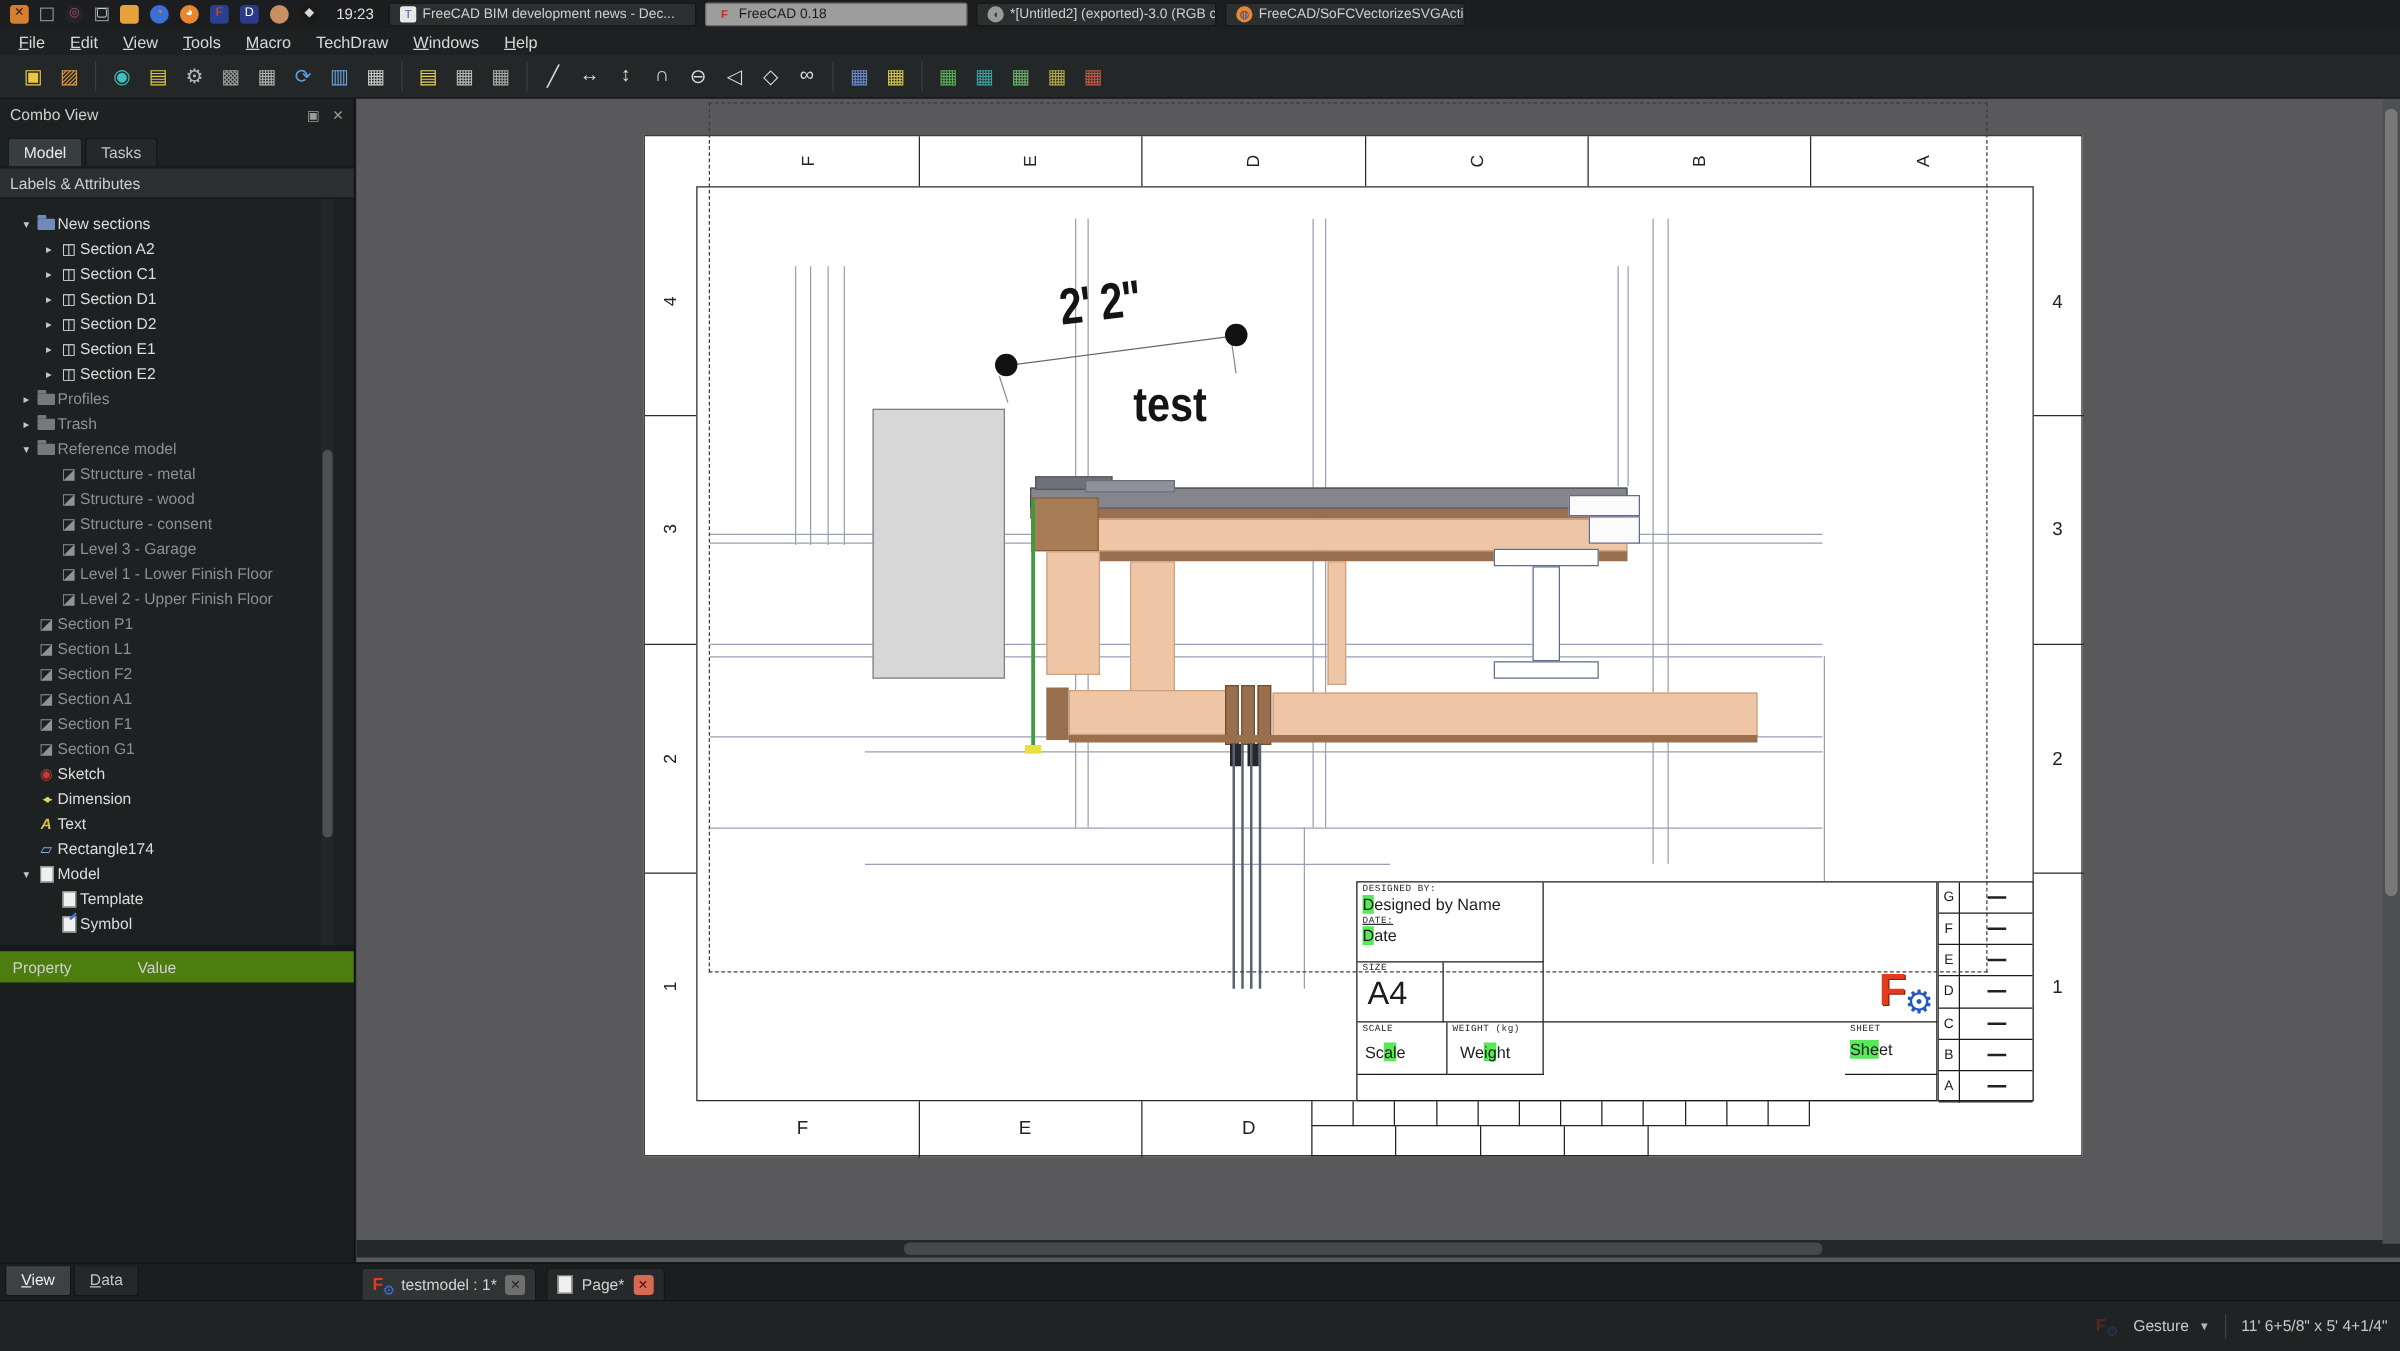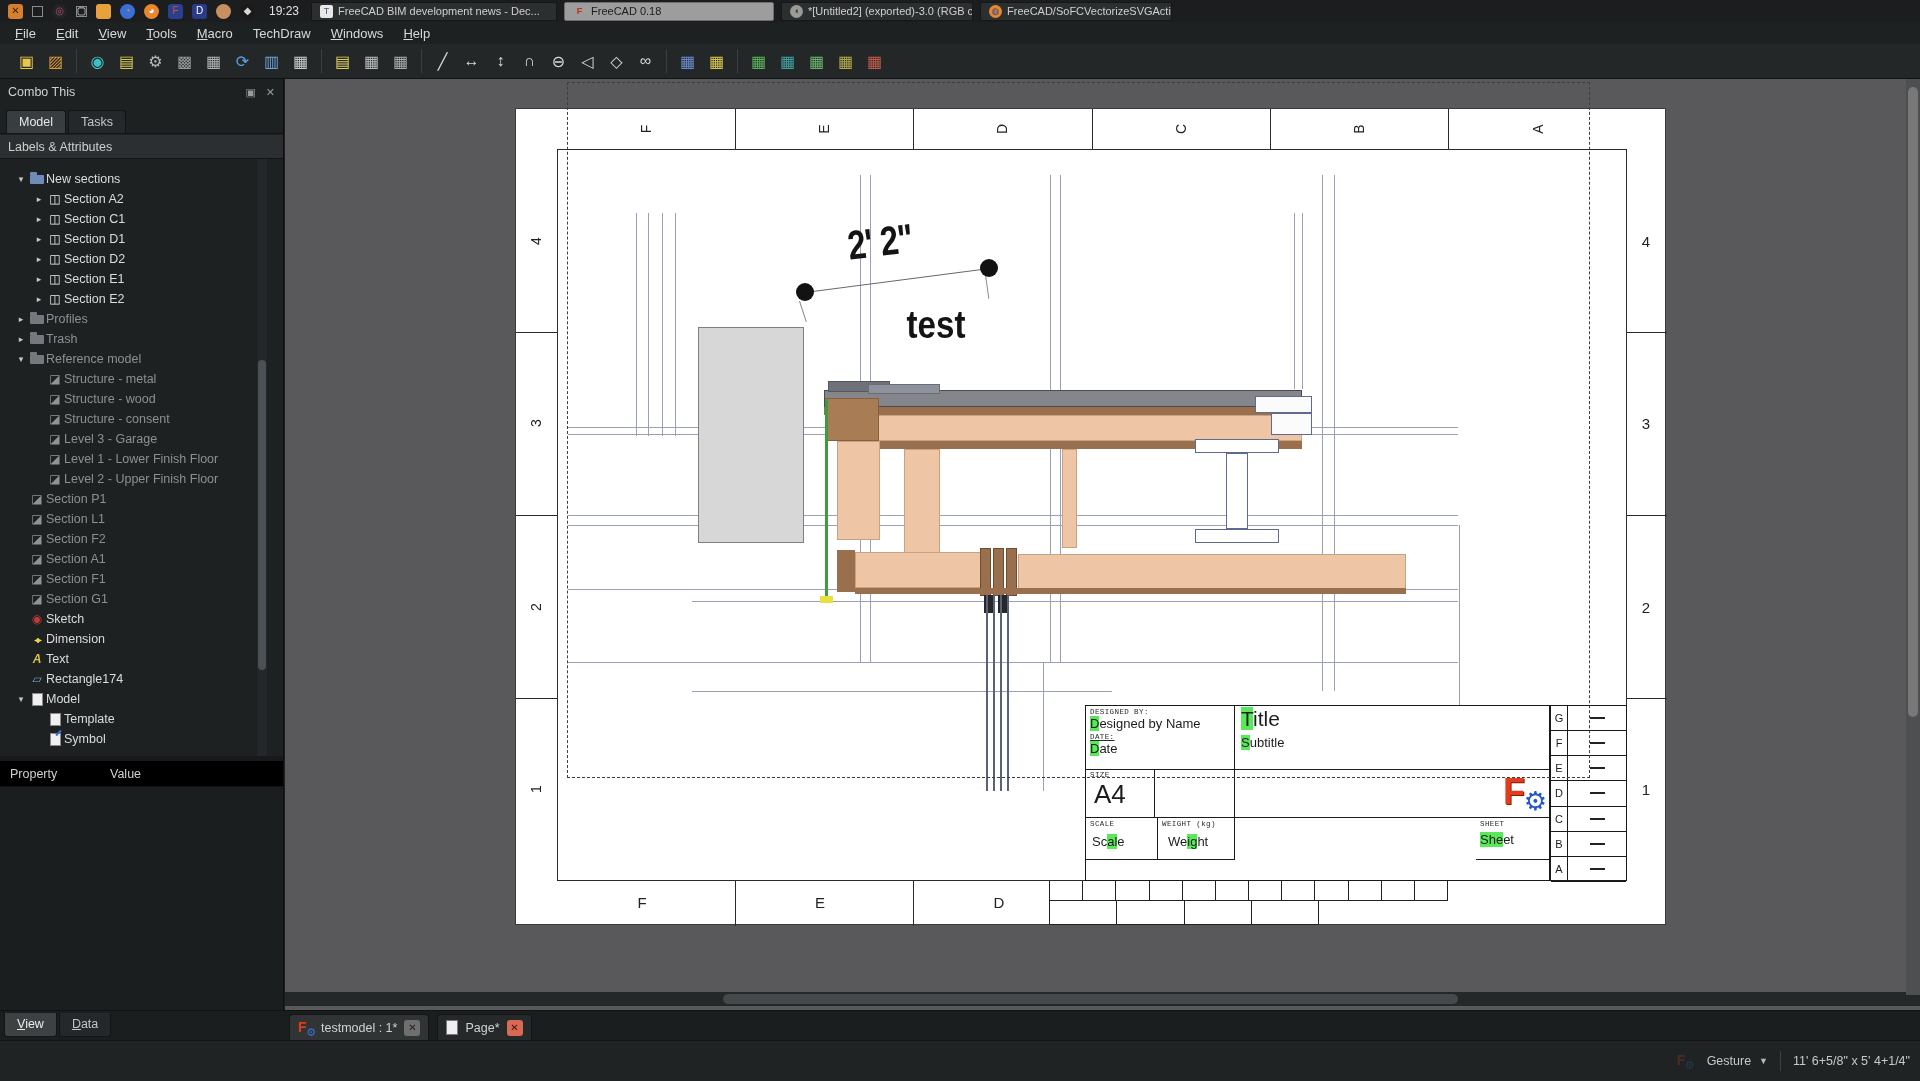--- a/index.html
+++ b/index.html
@@ -62,21 +62,21 @@
     font-size:12px; }
   .ti-folder { width:14px; height:9px; border-radius:1px; position:relative; }
   .ti-folder::before { content:""; position:absolute; left:0; top:-3px; width:7px; height:3px;
     background:inherit; border-radius:1px 1px 0 0; }
   .ti-doc { width:11px; height:13px; background:#f0f0f0; border:1px solid #8a8a8a; position:relative; }
   .ti-doc.sym::after { content:""; position:absolute; right:-2px; top:-2px; width:7px; height:2px;
     background:#3a6fd8; transform:rotate(-45deg); }
   .tree-scroll { position:absolute; left:257px; top:80px; width:10px; height:597px; background:#24272a; }
   .tree-thumb { position:absolute; left:1px; width:8px; border-radius:4px; background:#4a5053; }
   .prop-splitter { position:absolute; left:0; top:677px; width:100%; height:5px; background:#17191a; }
-  .prop-header { position:absolute; left:0; top:682px; width:100%; height:26px; background:#000000;
+  .prop-header { position:absolute; left:0; top:682px; width:100%; height:26px; background:#4d7c0f;
     display:flex; align-items:center; color:#d0d0d0; border-bottom:1px solid #121415; }
   .prop-header .ph1 { width:110px; padding-left:10px; }
   .prop-body { position:absolute; left:0; top:708px; width:100%; height:223px; background:#1b1e1f; }
 
   
   .canvas { position:absolute; left:285px; top:0; width:1635px; height:931px; background:#59595b;
     overflow:hidden; }
   .v-scroll { position:absolute; right:0; top:0; width:14px; height:916px; background:#4d4f50; }
   .v-thumb { position:absolute; left:2px; top:8px; width:10px; height:630px; background:#787878; border-radius:5px; }
   .h-scroll { position:absolute; left:0; top:913px; width:1635px; height:14px; background:#252829; }
@@ -251,21 +251,21 @@
         <span class="tb-btn" style="color: rgb(106, 176, 106);">▦</span>
         <span class="tb-btn" style="color: rgb(176, 168, 74);">▦</span>
         <span class="tb-btn" style="color: rgb(192, 90, 74);">▦</span>
       </span>
     </div>
 
   <div class="main">
 
     <div class="sidebar">
       <div class="panel-title">
-        <span>Combo This</span>
+        <span>Combo View</span>
         <span class="sp"></span>
         <span class="panel-win-ic">▣</span>
         <span class="panel-win-ic">✕</span>
       </div>
       <div class="panel-tabs">
         <span class="ptab active">Model</span>
         <span class="ptab">Tasks</span>
       </div>
       <div class="tree-header">Labels &amp; Attributes</div>
       <div class="tree" id="tree">
@@ -541,24 +541,20 @@
 
         <div class="dashed-rect"></div>
 
         <div class="tblock">
           <div class="tb-cell" style="left:0;top:0;width:149px;height:64px;border-right:1px solid;border-bottom:1px solid;padding:2px 0 0 4px;">
             <div class="tb-small">DESIGNED BY:</div>
             <div><span class="hl">D</span>esigned by Name</div>
             <div class="tb-small" style="margin-top:2px;text-decoration:underline;">DATE:</div>
             <div><span class="hl">D</span>ate</div>
           </div>
-          <div class="tb-cell" style="left:149px;top:0;width:316px;height:64px;border-bottom:1px solid;padding:1px 0 0 6px;">
-            <div style="font-size:21px;"><span class="hl">T</span>itle</div>
-            <div style="margin-top:4px;"><span class="hl">S</span>ubtitle</div>
-          </div>
           <div class="tb-cell" style="left:0;top:64px;width:69px;height:48px;border-right:1px solid;border-bottom:1px solid;padding:1px 0 0 4px;">
             <div class="tb-small">SIZE</div>
             <div style="font-size:26px;padding-left:4px;">A4</div>
           </div>
           <div class="tb-cell" style="left:69px;top:64px;width:80px;height:48px;border-right:1px solid;border-bottom:1px solid;"></div>
           <div class="tb-cell" style="left:149px;top:64px;width:316px;height:48px;border-bottom:1px solid;display:flex;justify-content:flex-end;align-items:center;padding-right:6px;">
             <div class="fc-logo">
                 <span class="f">F</span>
                 <span class="gear">⚙</span>
               </div>

